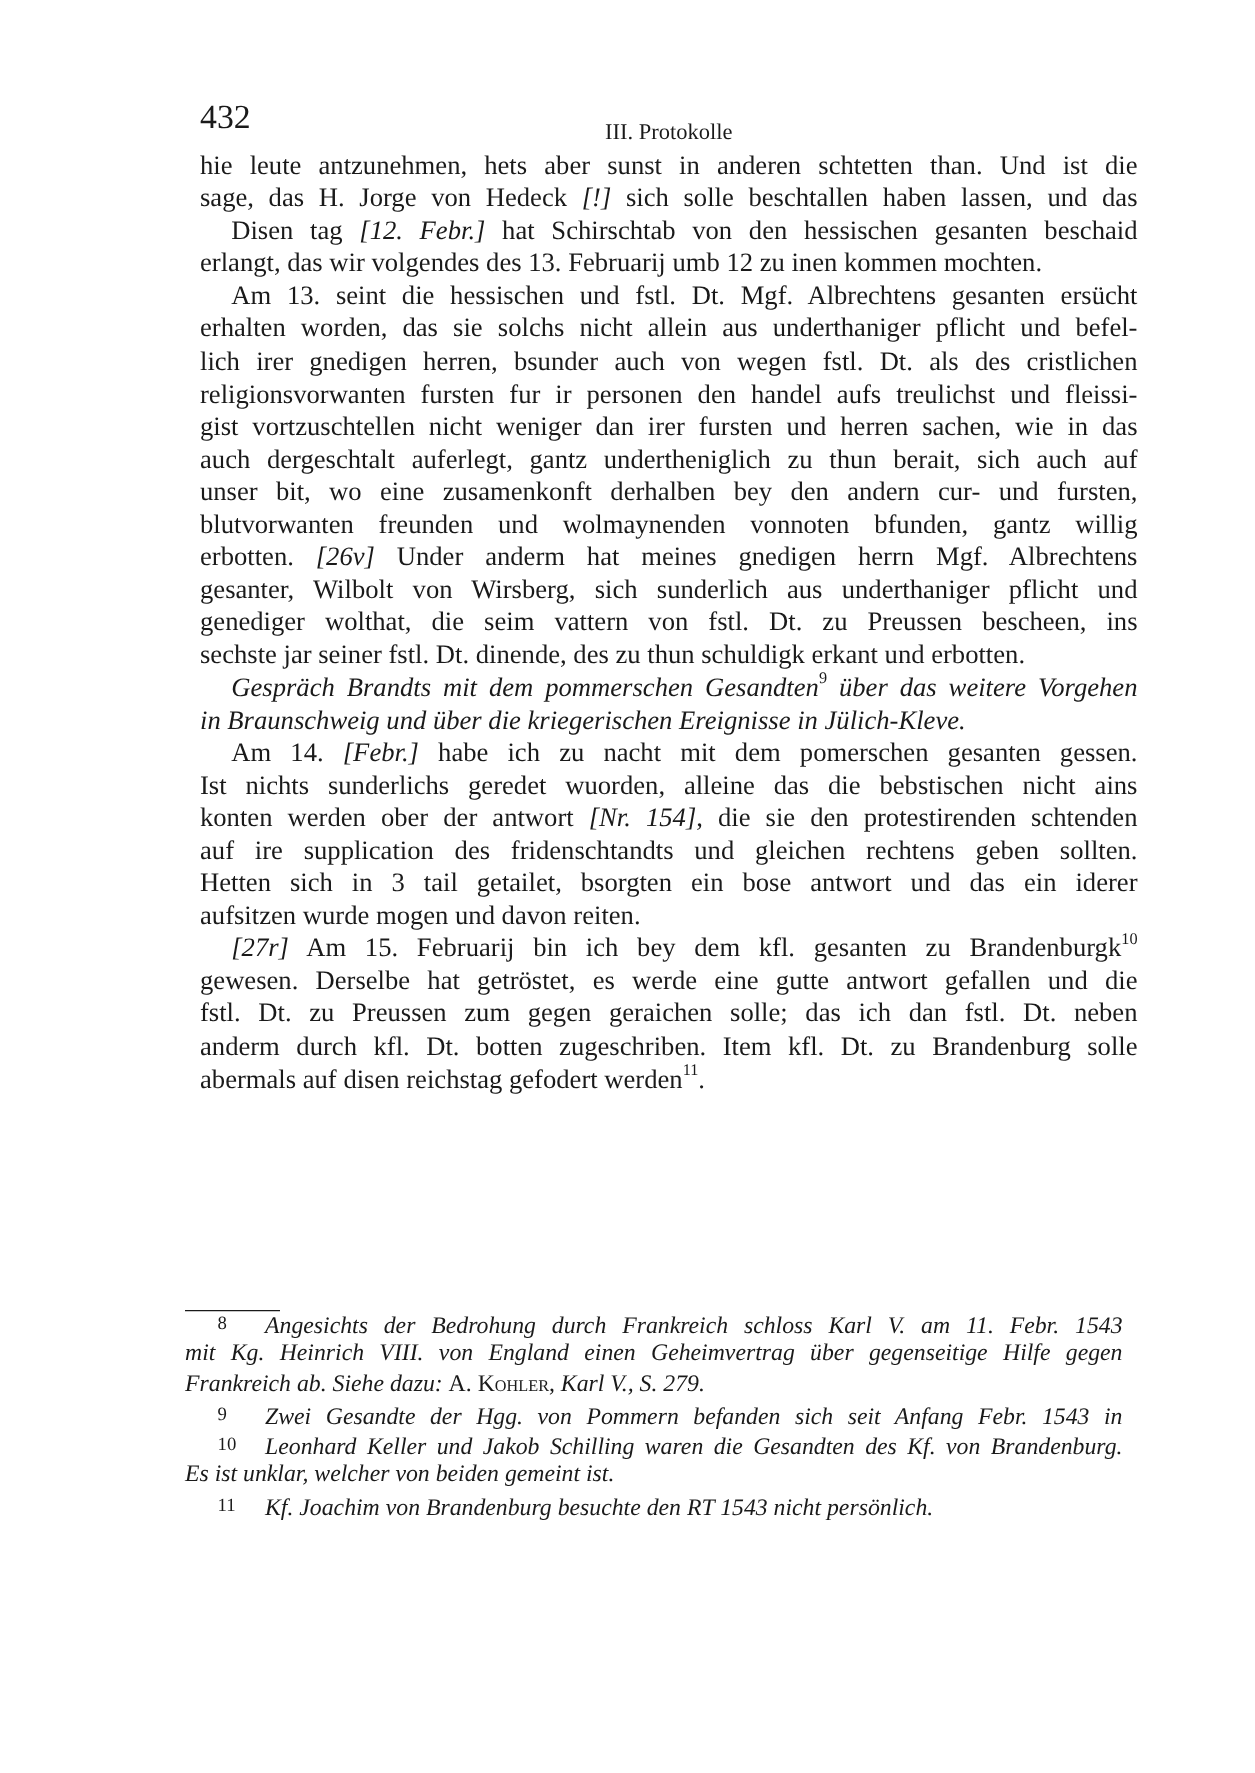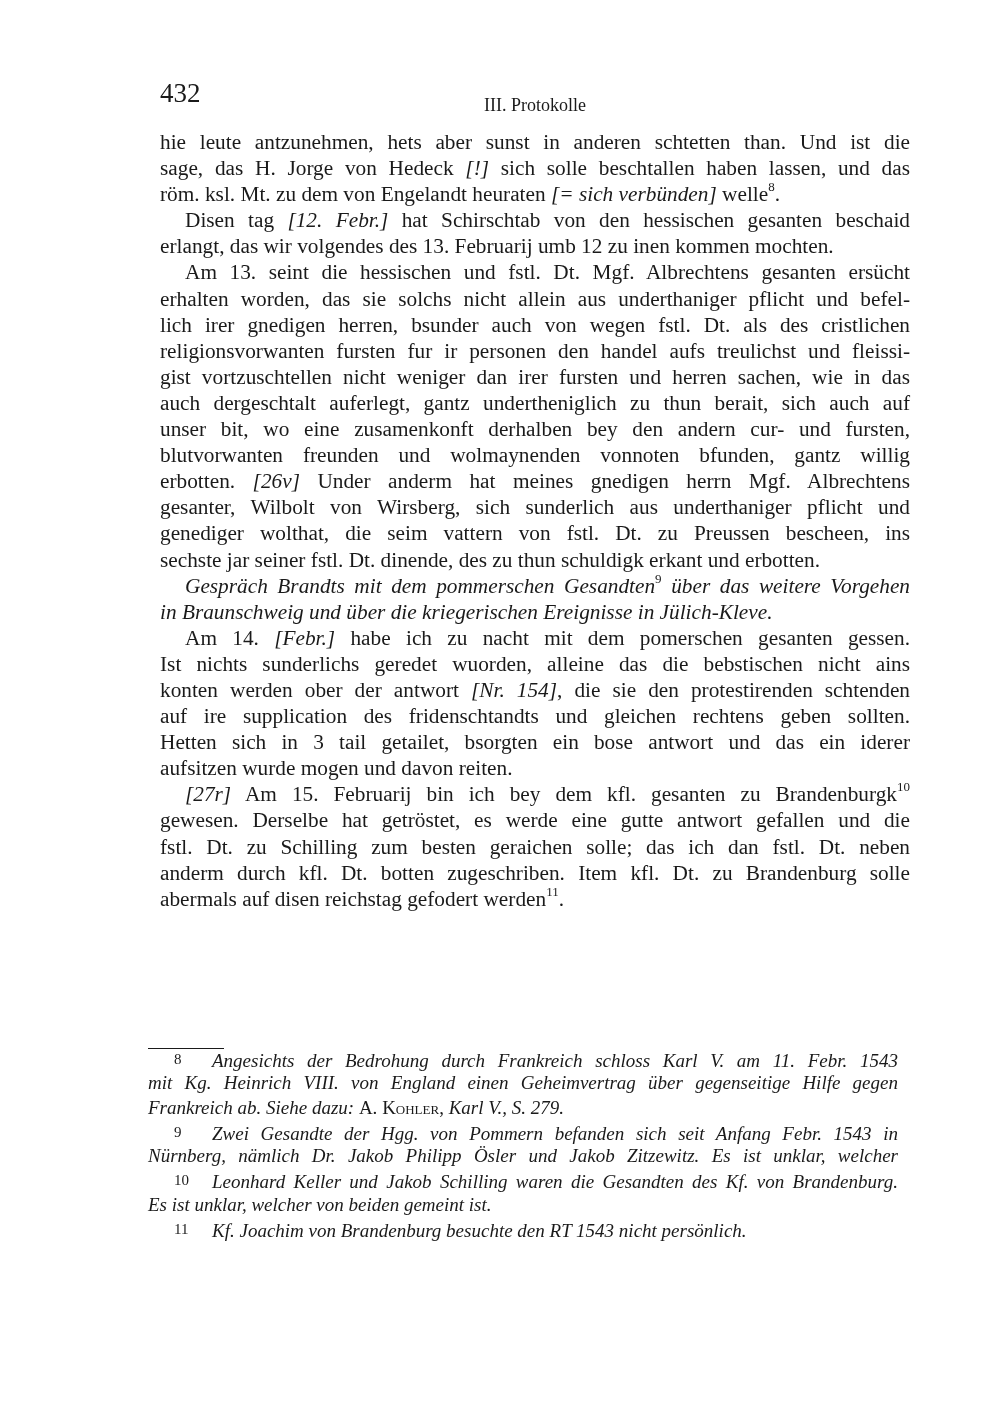--- a/index.html
+++ b/index.html
@@ -1,21 +1,21 @@
 <!DOCTYPE html>
 <html><head>
 <meta charset="utf-8">
 <style>
   html, body { margin: 0; padding: 0; background: #ffffff; }
   body { width: 1004px; height: 1418px; position: relative; overflow: hidden;
          font-family: "Liberation Serif", "DejaVu Serif", serif; color: #1a1a1a; }
   .header { position: absolute; top: 78px; left: 160px; width: 750px; height: 30px; }
   .page-num { position: absolute; left: 0; top: 0; font-size: 27px; }
   .running-head { position: absolute; left: 0; right: 0; top: 17px; text-align: center; font-size: 18px; }
-  .body { position: absolute; top: 119px; left: 160px; width: 750px; font-size: 21.3px; line-height: 26.1px; margin-top: 10px; }
+  .body { position: absolute; top: 119px; left: 160px; width: 750px; font-size: 21.3px; line-height: 26.1px; }
   .line { display: block; white-space: nowrap; text-align: justify; text-align-last: justify; height: 26.1px; }
   .line.last { text-align-last: left; }
   .indent { padding-left: 25px; }
   i { font-style: italic; }
   sup { font-size: 13px; line-height: 0; position: relative; top: -2px; vertical-align: super; }
   .footnotes { position: absolute; top: 1025px; left: 148px; width: 750px; font-size: 19px; line-height: 20px; margin-top: 24px; }
   .fn-rule { position: absolute; top: -1px; left: 0; width: 76px; border-top: 1px solid #1a1a1a; }
   .fn-line { display: block; white-space: nowrap; text-align: justify; text-align-last: justify; height: 24.3px; font-style: italic; }
   .fn-line.last { text-align-last: left; }
   .fn-num { font-style: normal; font-size: 15px; display: inline-block; width: 64px; padding-left: 26px; box-sizing: border-box; vertical-align: 3px; }
@@ -26,21 +26,20 @@
 <body>
 
 <div class="header">
   <span class="page-num">432</span>
   <span class="running-head">III. Protokolle</span>
 </div>
 
 <div class="body" id="body-text">
     <span class="line"><span>hie leute antzunehmen, hets aber sunst in anderen schtetten than. Und ist die</span></span>
     <span class="line"><span>sage, das H. Jorge von Hedeck </span><i>[!]</i><span> sich solle beschtallen haben lassen, und das</span></span>
-    <span class="line last"><span>röm. ksl. Mt. zu dem von Engelandt heuraten </span><i>[= sich verbünden]</i><span> welle</span><sup>8</sup><span>.</span></span>
     <span class="line indent"><span>Disen tag </span><i>[12. Febr.]</i><span> hat Schirschtab von den hessischen gesanten beschaid</span></span>
     <span class="line last"><span>erlangt, das wir volgendes des 13. Februarij umb 12 zu inen kommen mochten.</span></span>
     <span class="line indent"><span>Am 13. seint die hessischen und fstl. Dt. Mgf. Albrechtens gesanten ersücht</span></span>
     <span class="line"><span>erhalten worden, das sie solchs nicht allein aus underthaniger pflicht und befel-</span></span>
     <span class="line"><span>lich irer gnedigen herren, bsunder auch von wegen fstl. Dt. als des cristlichen</span></span>
     <span class="line"><span>religionsvorwanten fursten fur ir personen den handel aufs treulichst und fleissi-</span></span>
     <span class="line"><span>gist vortzuschtellen nicht weniger dan irer fursten und herren sachen, wie in das</span></span>
     <span class="line"><span>auch dergeschtalt auferlegt, gantz undertheniglich zu thun berait, sich auch auf</span></span>
     <span class="line"><span>unser bit, wo eine zusamenkonft derhalben bey den andern cur- und fursten,</span></span>
     <span class="line"><span>blutvorwanten freunden und wolmaynenden vonnoten bfunden, gantz willig</span></span>
@@ -51,28 +50,27 @@
     <span class="line indent"><i>Gespräch Brandts mit dem pommerschen Gesandten</i><sup>9</sup><i> über das weitere Vorgehen</i></span>
     <span class="line last"><i>in Braunschweig und über die kriegerischen Ereignisse in Jülich-Kleve.</i></span>
     <span class="line indent"><span>Am 14. </span><i>[Febr.]</i><span> habe ich zu nacht mit dem pomerschen gesanten gessen.</span></span>
     <span class="line"><span>Ist nichts sunderlichs geredet wuorden, alleine das die bebstischen nicht ains</span></span>
     <span class="line"><span>konten werden ober der antwort </span><i>[Nr. 154]</i><span>, die sie den protestirenden schtenden</span></span>
     <span class="line"><span>auf ire supplication des fridenschtandts und gleichen rechtens geben sollten.</span></span>
     <span class="line"><span>Hetten sich in 3 tail getailet, bsorgten ein bose antwort und das ein iderer</span></span>
     <span class="line last"><span>aufsitzen wurde mogen und davon reiten.</span></span>
     <span class="line indent"><i>[27r]</i><span> Am 15. Februarij bin ich bey dem kfl. gesanten zu Brandenburgk</span><sup>10</sup></span>
     <span class="line"><span>gewesen. Derselbe hat getröstet, es werde eine gutte antwort gefallen und die</span></span>
-    <span class="line"><span>fstl. Dt. zu Schilling zum besten geraichen solle; das ich dan fstl. Dt. neben</span></span>
+    <span class="line"><span>fstl. Dt. zu Preussen zum gegen geraichen solle; das ich dan fstl. Dt. neben</span></span>
     <span class="line"><span>anderm durch kfl. Dt. botten zugeschriben. Item kfl. Dt. zu Brandenburg solle</span></span>
     <span class="line last"><span>abermals auf disen reichstag gefodert werden</span><sup>11</sup><span>.</span></span>
   </div>
 
 <div class="footnotes" id="footnotes">
   <div class="fn-rule"></div>
 <span class="fn-line"><span class="fn-num">8</span><span>Angesichts der Bedrohung durch Frankreich schloss Karl V. am 11. Febr. 1543</span></span>
     <span class="fn-line"><span>mit Kg. Heinrich VIII. von England einen Geheimvertrag über gegenseitige Hilfe gegen</span></span>
     <span class="fn-line last"><span>Frankreich ab. Siehe dazu: </span><span class="up">A. </span><span class="sc">Kohler</span><span class="up">, </span><span>Karl V., S. 279.</span></span>
     <span class="fn-line"><span class="fn-num">9</span><span>Zwei Gesandte der Hgg. von Pommern befanden sich seit Anfang Febr. 1543 in</span></span>
-    <span class="fn-line"><span>Nürnberg, nämlich Dr. Jakob Philipp Ösler und Jakob Zitzewitz. Es ist unklar, welcher</span></span>
     <span class="fn-line"><span class="fn-num">10</span><span>Leonhard Keller und Jakob Schilling waren die Gesandten des Kf. von Brandenburg.</span></span>
     <span class="fn-line last"><span>Es ist unklar, welcher von beiden gemeint ist.</span></span>
     <span class="fn-line last"><span class="fn-num">11</span><span>Kf. Joachim von Brandenburg besuchte den RT 1543 nicht persönlich.</span></span>
   </div>
 
 </body></html>

